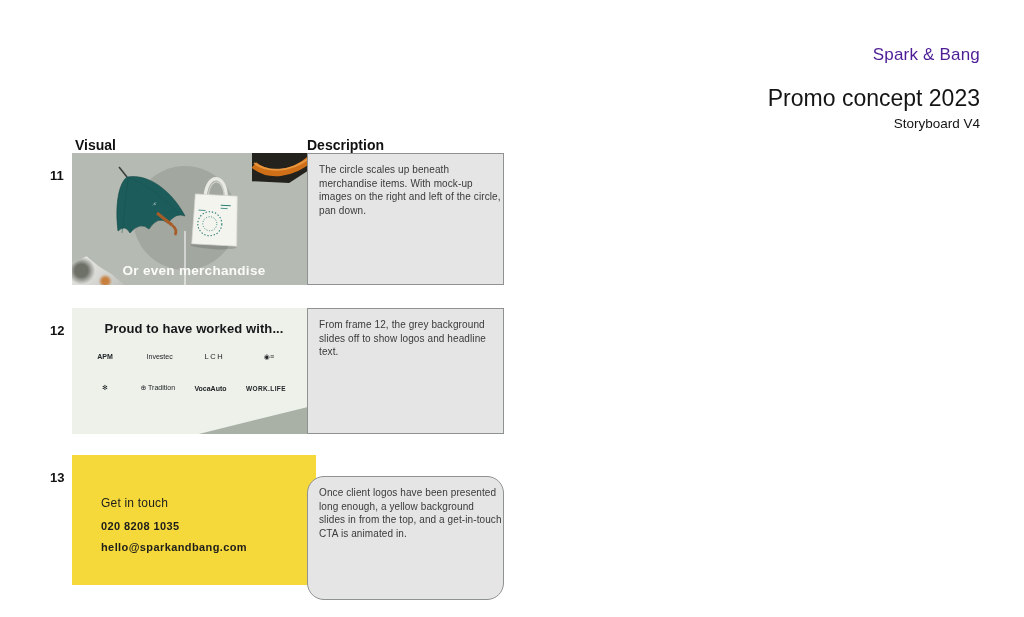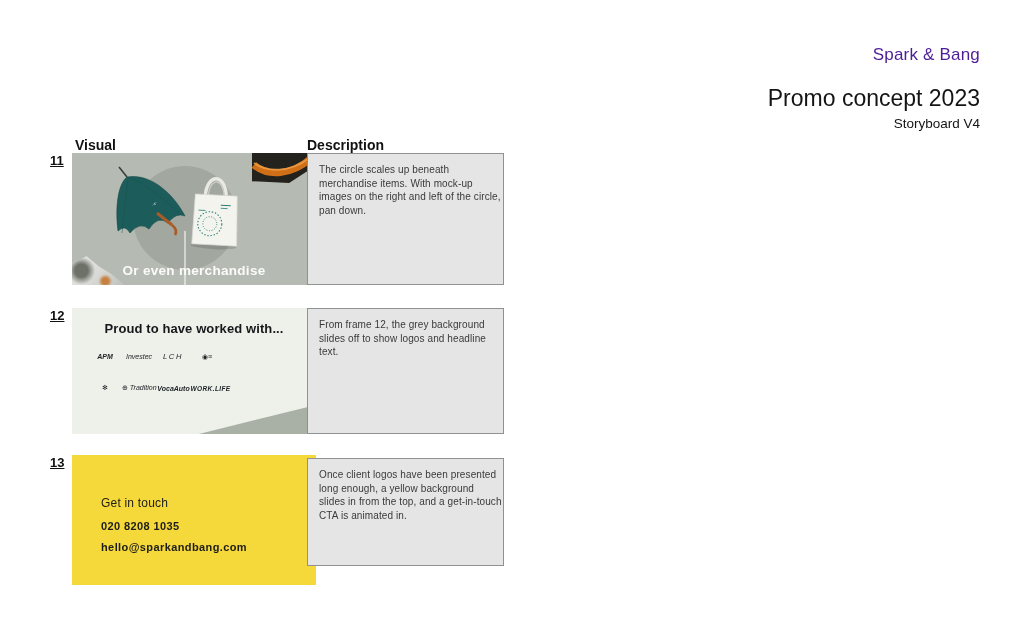--- a/index.html
+++ b/index.html
@@ -15,49 +15,49 @@
   
   .colhead{position:absolute;top:137px;font-size:14px;font-weight:700;color:#111;}
   .colhead.visual{left:75px;}
   .colhead.desc{left:307px;}
 
   
   .frame-row{position:absolute;left:0;width:1024px;}
   .row-11{top:153px;height:132px;}
   .row-12{top:308px;height:126px;}
   .row-13{top:455px;height:130px;}
-  .frame-num{position:absolute;left:50px;top:0;width:20px;font-size:13px;font-weight:700;color:#111;text-decoration:underline;}
+  .frame-num{position:absolute;left:50px;top:15px;width:20px;font-size:13px;font-weight:700;color:#111;}
   .visual-box{position:absolute;left:72px;top:0;width:244px;overflow:hidden;}
   .row-11 .visual-box{height:132px;background:#b5bab2;}
   .row-12 .visual-box{height:126px;background:#edf1e9;}
   .row-13 .visual-box{height:130px;background:#f5d83a;}
   .desc-box{position:absolute;left:307px;top:0;width:197px;box-sizing:border-box;
             background:#e5e5e5;border:1px solid #8f9292;padding:9px 0 9px 11px;}
   .row-11 .desc-box{height:132px;}
   .row-12 .desc-box{height:126px;}
-  .row-13 .desc-box{top:3px;height:108px;}
+  .row-13 .desc-box{top:21px;height:124px;border-radius:17px;}
   .desc-text{font-size:10px;line-height:13.6px;color:#3a3a3a;letter-spacing:.1px;}
 
   
   .merch-svg{position:absolute;left:0;top:0;}
   .mockup-corner{position:absolute;right:0;top:0;width:64px;height:30px;background:#24221c;
                  clip-path:polygon(0 0,100% 0,100% 42%,58% 100%,0 94%);}
   .fabric-corner{position:absolute;left:0;bottom:0;width:52px;height:32px;
                  background:
                    radial-gradient(circle at 18% 55%, #6e7168 0 14%, rgba(110,113,104,0) 30%),
                    radial-gradient(circle at 64% 88%, #c8803f 0 7%, rgba(200,128,63,0) 16%),
                    linear-gradient(135deg,#ededeb 0%,#d9dad6 55%,#bfc1bd 100%);
                  clip-path:polygon(0 32%,28% 10%,52% 42%,78% 68%,100% 100%,0 100%);}
   .caption-11{position:absolute;left:0;right:0;bottom:7px;text-align:center;
               font-size:13.5px;font-weight:700;color:#fbfbf9;letter-spacing:.3px;}
 
   
   .headline-12{position:absolute;left:0;right:0;top:13px;text-align:center;
                font-size:13px;font-weight:700;color:#15181a;letter-spacing:.1px;}
-  .logo-row{position:absolute;left:16px;right:30px;display:flex;align-items:center;font-style:italic;}
+  .logo-row{position:absolute;left:16px;right:30px;display:flex;justify-content:space-between;align-items:center;}
   .logo-row.r1{top:44px;}
   .logo-row.r2{top:76px;}
   .logo{font-size:7px;color:#20252a;white-space:nowrap;text-align:center;min-width:34px;}
   .logo.b{font-weight:700;}
   .logo.sp{letter-spacing:1.6px;font-size:7.5px;}
   .logo.tiny{font-size:6.5px;letter-spacing:.4px;}
   .grey-wedge{position:absolute;left:0;bottom:0;width:100%;height:100%;background:#a9b0a6;
               clip-path:polygon(52% 100%,100% 77%,100% 100%);}
 
   

